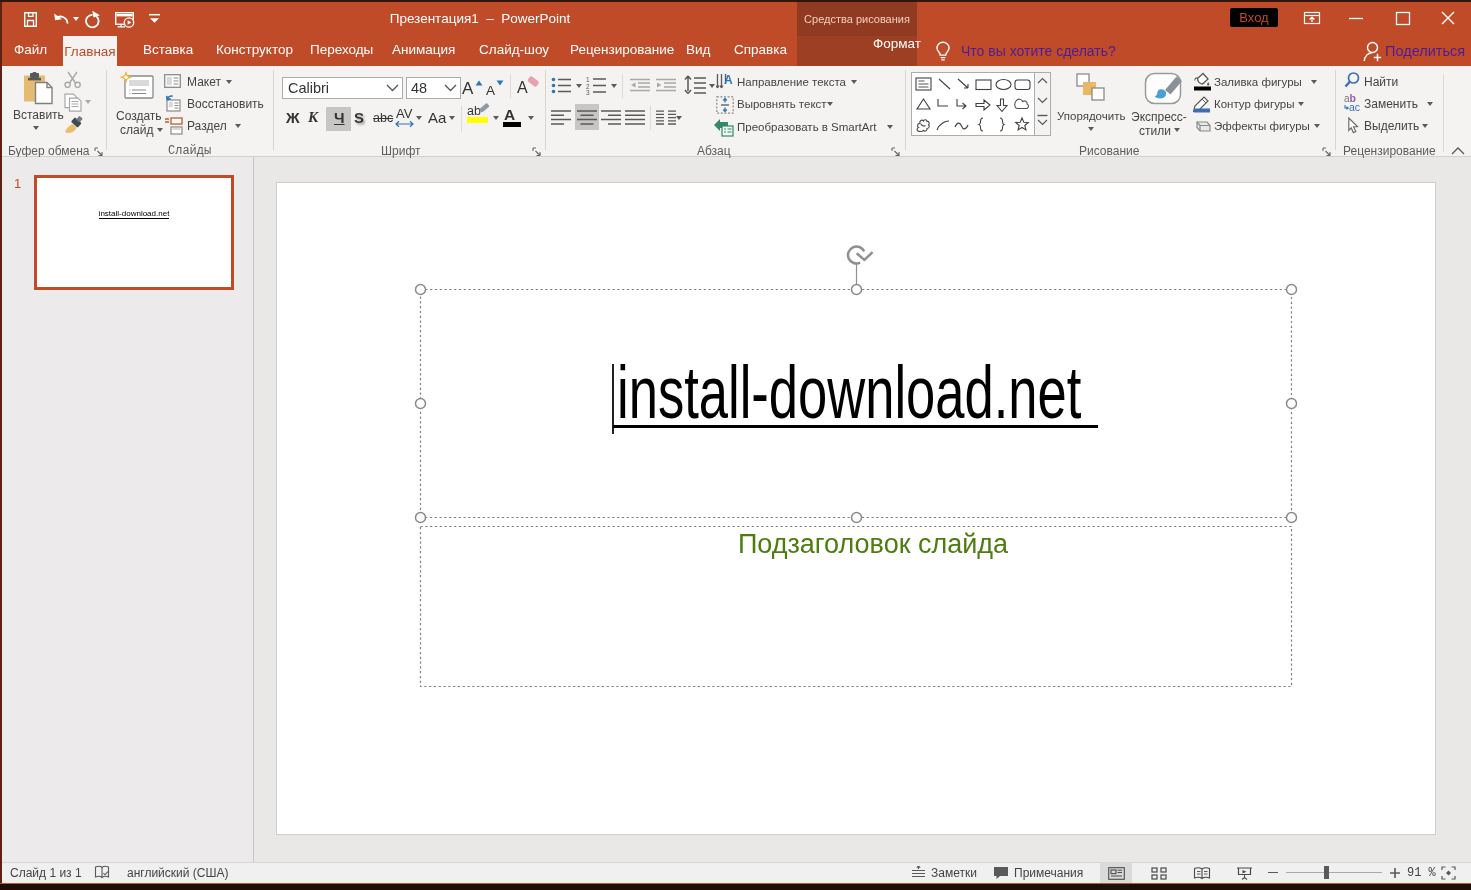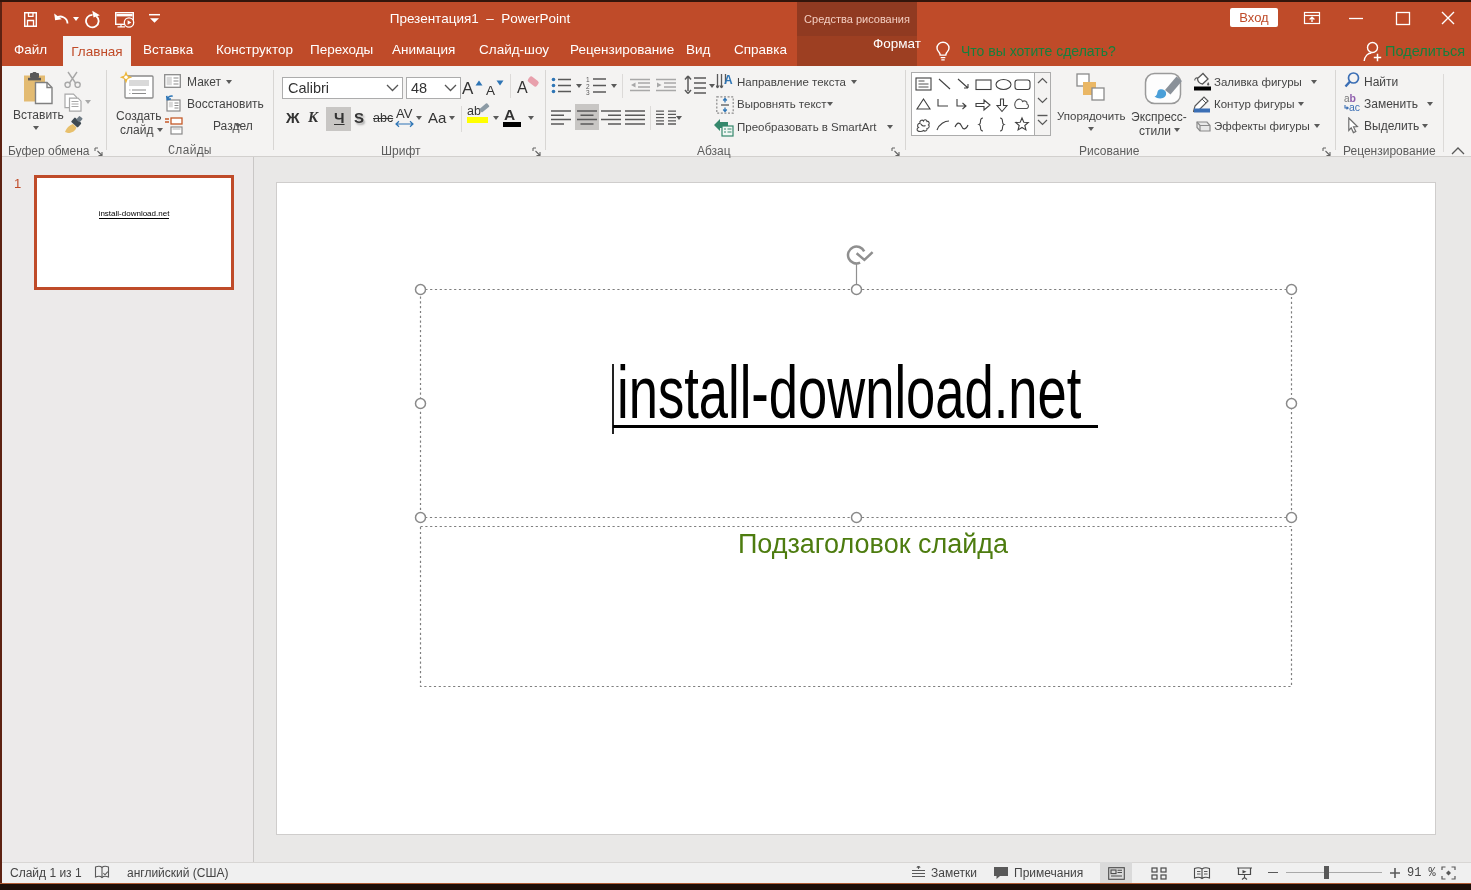--- a/index.html
+++ b/index.html
@@ -4,26 +4,26 @@
 <style>
 * { margin:0; padding:0; box-sizing:border-box; }
 html,body { width:1471px; height:890px; overflow:hidden; }
 body { font-family:"Liberation Sans", sans-serif; position:relative; background:#e9e8e7; }
 .abs { position:absolute; }
 
 #topedge { left:0; top:0; width:1471px; height:2px; background:#33150b; }
 #titlebar { left:0; top:2px; width:1471px; height:34px; background:#bf4b29; }
 #tabrow { left:0; top:36px; width:1471px; height:30px; background:#bf4b29; }
 #ctxblock { left:797px; top:2px; width:120px; height:34px; background:#903a21; }
-.ttext { color:#15803d; font-size:14px; white-space:nowrap; }
+.ttext { color:#4c1d95; font-size:14px; white-space:nowrap; }
 #doctitle { left:0; top:11px; width:960px; text-align:center; color:#fff; font-size:13.5px; }
 #ctxlabel { left:797px; top:13px; width:120px; text-align:center; color:#f3cdc0; font-size:11px; }
-#vhod { left:1230px; top:8px; width:48px; height:19px; background:#ffffff; border-radius:2px; color:#bf4b29; font-size:13px; text-align:center; line-height:19px; }
+#vhod { left:1230px; top:8px; width:48px; height:19px; background:#000000; border-radius:2px; color:#bf4b29; font-size:13px; text-align:center; line-height:19px; }
 .tab { top:42px; color:#fff; font-size:13.5px; white-space:nowrap; }
-#hometab { left:63px; top:36px; width:68px; height:30px; background:#f4f3f2; color:#c04b28; font-size:13.5px; text-align:center; line-height:31px; }
+#hometab { left:63px; top:36px; width:54px; height:30px; background:#f4f3f2; color:#c04b28; font-size:13.5px; text-align:center; line-height:31px; }
 #fmttab { left:797px; top:36px; width:120px; text-align:center; color:#fff; font-size:13.5px;margin-left:40px; }
 
 #ribbon { left:0; top:66px; width:1471px; height:91px; background:#f4f3f2; border-bottom:1px solid #d2d0ce; }
 .gsep { top:70px; width:1px; height:80px; background:#d8d6d4; }
 .glabel { top:144px; font-size:12px; color:#5c5c5c; white-space:nowrap; }
 .rtext { font-size:12px; color:#444; white-space:nowrap; }
 .dd { width:0; height:0; border-left:3.5px solid transparent; border-right:3.5px solid transparent; border-top:4px solid #5a5a5a; }
 .dlaunch { width:14px; height:14px; }
 
 #lpanel { left:0; top:157px; width:254px; height:705px; background:#eceaea; border-right:1px solid #c9c7c6; }
@@ -201,21 +201,21 @@
         <path d="M1 2 h4 M1 5 h4"></path>
       </g>
  <rect x="7" y="1" width="11" height="6" fill="#fff" stroke="#c55a28" stroke-width="1.3"></rect>
  <rect x="7" y="10" width="11" height="7" fill="#fff" stroke="#8a8a8a" stroke-width="1.2"></rect>
  <path d="M8.5 12 h8" stroke="#d9d9d9" stroke-width="2"></path>
  <path d="M0 9 l3 0" stroke="#edb639" stroke-width="1.4" opacity="0"></path>
  <g fill="#edb639">
         <path d="M2.5 6.5 l1 2.6 2.6 1 -2.6 1 -1 2.6 -1 -2.6 -2.6 -1 2.6 -1 z" opacity="0"></path>
       </g>
 </svg>
-<div class="abs rtext" style="left:187px; top:119px;margin-left:26px;">Раздел</div>
+<div class="abs rtext" style="left:187px; top:119px;">Раздел</div>
 <div class="abs dd" style="left:235px; top:124px;"></div>
 <div class="abs glabel" style="left:168px;font-family:Liberation Mono, monospace;">Слайды</div>
 <div class="abs gsep" style="left:273px;"></div>
 
 <div class="abs" style="left:282px; top:77px; width:121px; height:22px; background:#fff; border:1px solid #acacac;"></div>
 <div class="abs" style="left:288px; top:80px; font-size:14.5px; color:#333;">Calibri</div>
 <svg class="abs" style="left:386px; top:84px;" width="13" height="8" viewBox="0 0 13 8">
       <path d="M1 1 l5.5 5.5 L12 1" fill="none" stroke="#555" stroke-width="1.3"></path>
     </svg>
 <div class="abs" style="left:406px; top:77px; width:55px; height:22px; background:#fff; border:1px solid #acacac;"></div>

